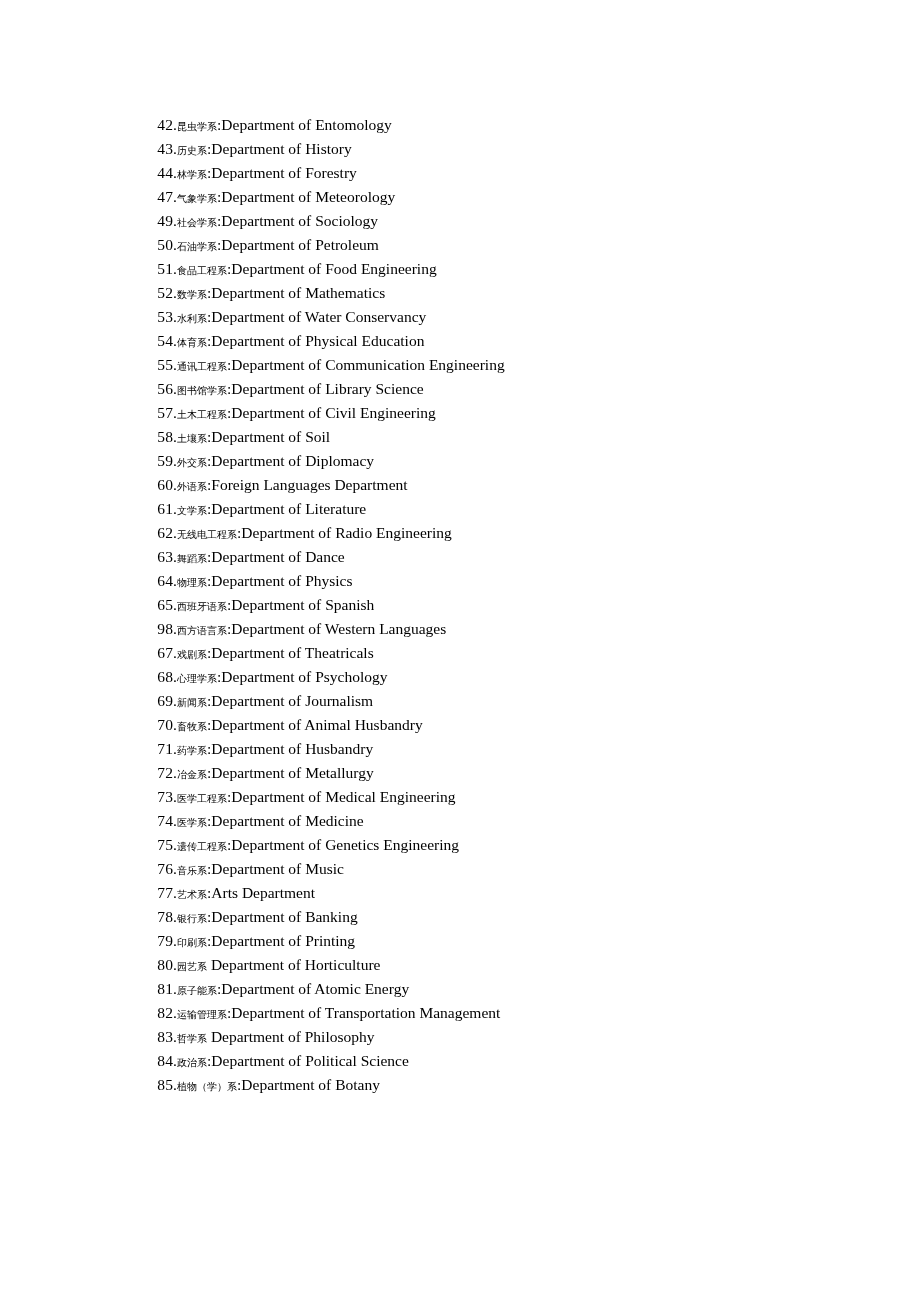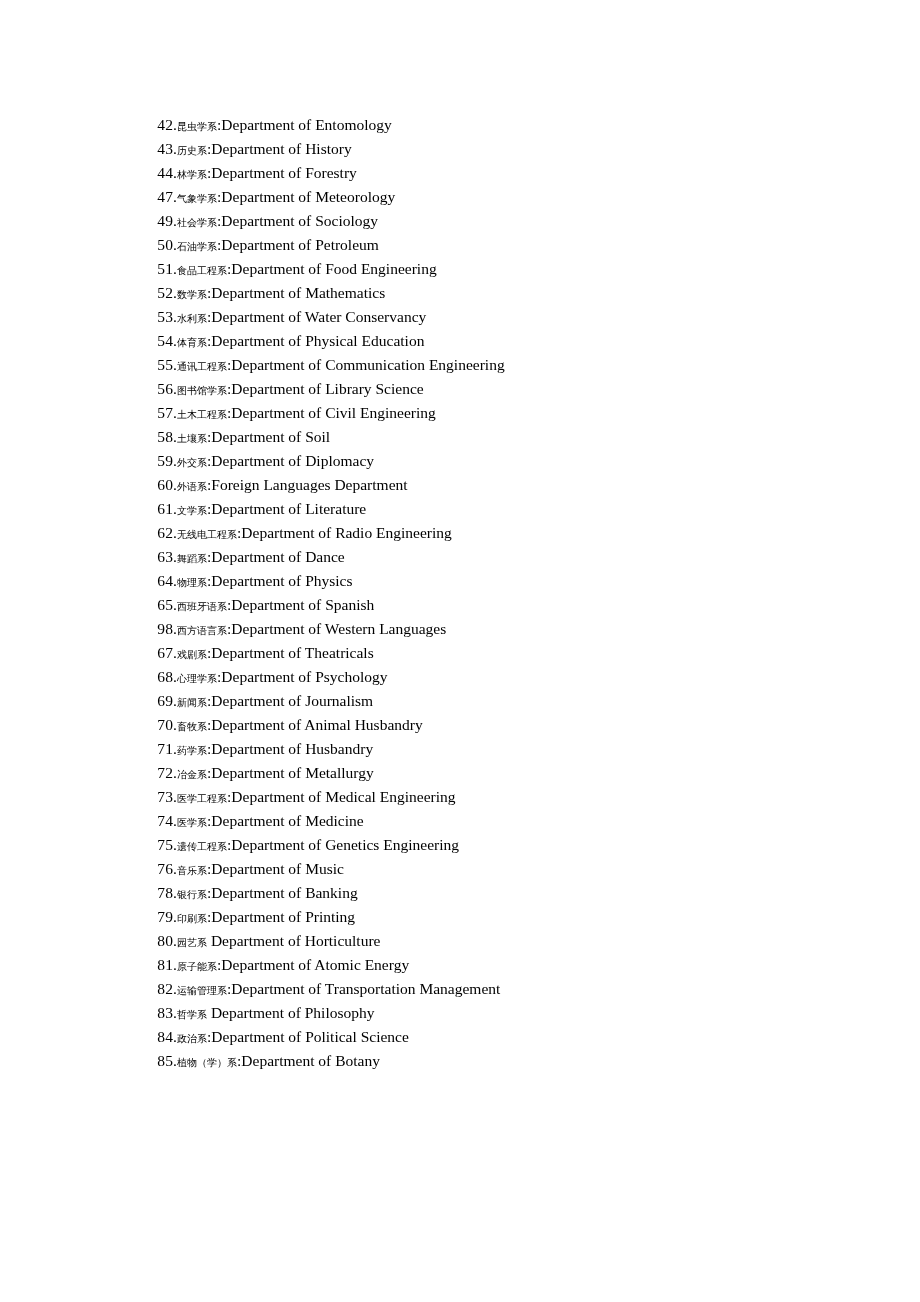--- a/index.html
+++ b/index.html
@@ -104,20 +104,21 @@
         <li class="dept-item"><span class="item-number">67.</span><span class="item-text"><span class="cn">戏剧系</span><span class="en">:</span><span class="en">Department of Theatricals</span></span></li>
         <li class="dept-item"><span class="item-number">68.</span><span class="item-text"><span class="cn">心理学系</span><span class="en">:</span><span class="en">Department of Psychology</span></span></li>
         <li class="dept-item"><span class="item-number">69.</span><span class="item-text"><span class="cn">新闻系</span><span class="en">:</span><span class="en">Department of Journalism</span></span></li>
         <li class="dept-item"><span class="item-number">70.</span><span class="item-text"><span class="cn">畜牧系</span><span class="en">:</span><span class="en">Department of Animal Husbandry</span></span></li>
         <li class="dept-item"><span class="item-number">71.</span><span class="item-text"><span class="cn">药学系</span><span class="en">:</span><span class="en">Department of Husbandry</span></span></li>
         <li class="dept-item"><span class="item-number">72.</span><span class="item-text"><span class="cn">冶金系</span><span class="en">:</span><span class="en">Department of Metallurgy</span></span></li>
         <li class="dept-item"><span class="item-number">73.</span><span class="item-text"><span class="cn">医学工程系</span><span class="en">:</span><span class="en">Department of Medical Engineering</span></span></li>
         <li class="dept-item"><span class="item-number">74.</span><span class="item-text"><span class="cn">医学系</span><span class="en">:</span><span class="en">Department of Medicine</span></span></li>
         <li class="dept-item"><span class="item-number">75.</span><span class="item-text"><span class="cn">遗传工程系</span><span class="en">:</span><span class="en">Department of Genetics Engineering</span></span></li>
         <li class="dept-item"><span class="item-number">76.</span><span class="item-text"><span class="cn">音乐系</span><span class="en">:</span><span class="en">Department of Music</span></span></li>
+        <li class="dept-item"><span class="item-number">77.</span><span class="item-text"><span class="cn">艺术系</span><span class="en">:</span><span class="en">Arts Department</span></span></li>
         <li class="dept-item"><span class="item-number">78.</span><span class="item-text"><span class="cn">银行系</span><span class="en">:</span><span class="en">Department of Banking</span></span></li>
         <li class="dept-item"><span class="item-number">79.</span><span class="item-text"><span class="cn">印刷系</span><span class="en">:</span><span class="en">Department of Printing</span></span></li>
         <li class="dept-item"><span class="item-number">80.</span><span class="item-text"><span class="cn">园艺系</span><span class="en">  </span><span class="en">Department of Horticulture</span></span></li>
         <li class="dept-item"><span class="item-number">81.</span><span class="item-text"><span class="cn">原子能系</span><span class="en">:</span><span class="en">Department of Atomic Energy</span></span></li>
         <li class="dept-item"><span class="item-number">82.</span><span class="item-text"><span class="cn">运输管理系</span><span class="en">:</span><span class="en">Department of Transportation Management</span></span></li>
         <li class="dept-item"><span class="item-number">83.</span><span class="item-text"><span class="cn">哲学系</span><span class="en">  </span><span class="en">Department of Philosophy</span></span></li>
         <li class="dept-item"><span class="item-number">84.</span><span class="item-text"><span class="cn">政治系</span><span class="en">:</span><span class="en">Department of Political Science</span></span></li>
         <li class="dept-item"><span class="item-number">85.</span><span class="item-text"><span class="cn">植物（学）系</span><span class="en">:</span><span class="en">Department of Botany</span></span></li>
       </ol>
   </div>

